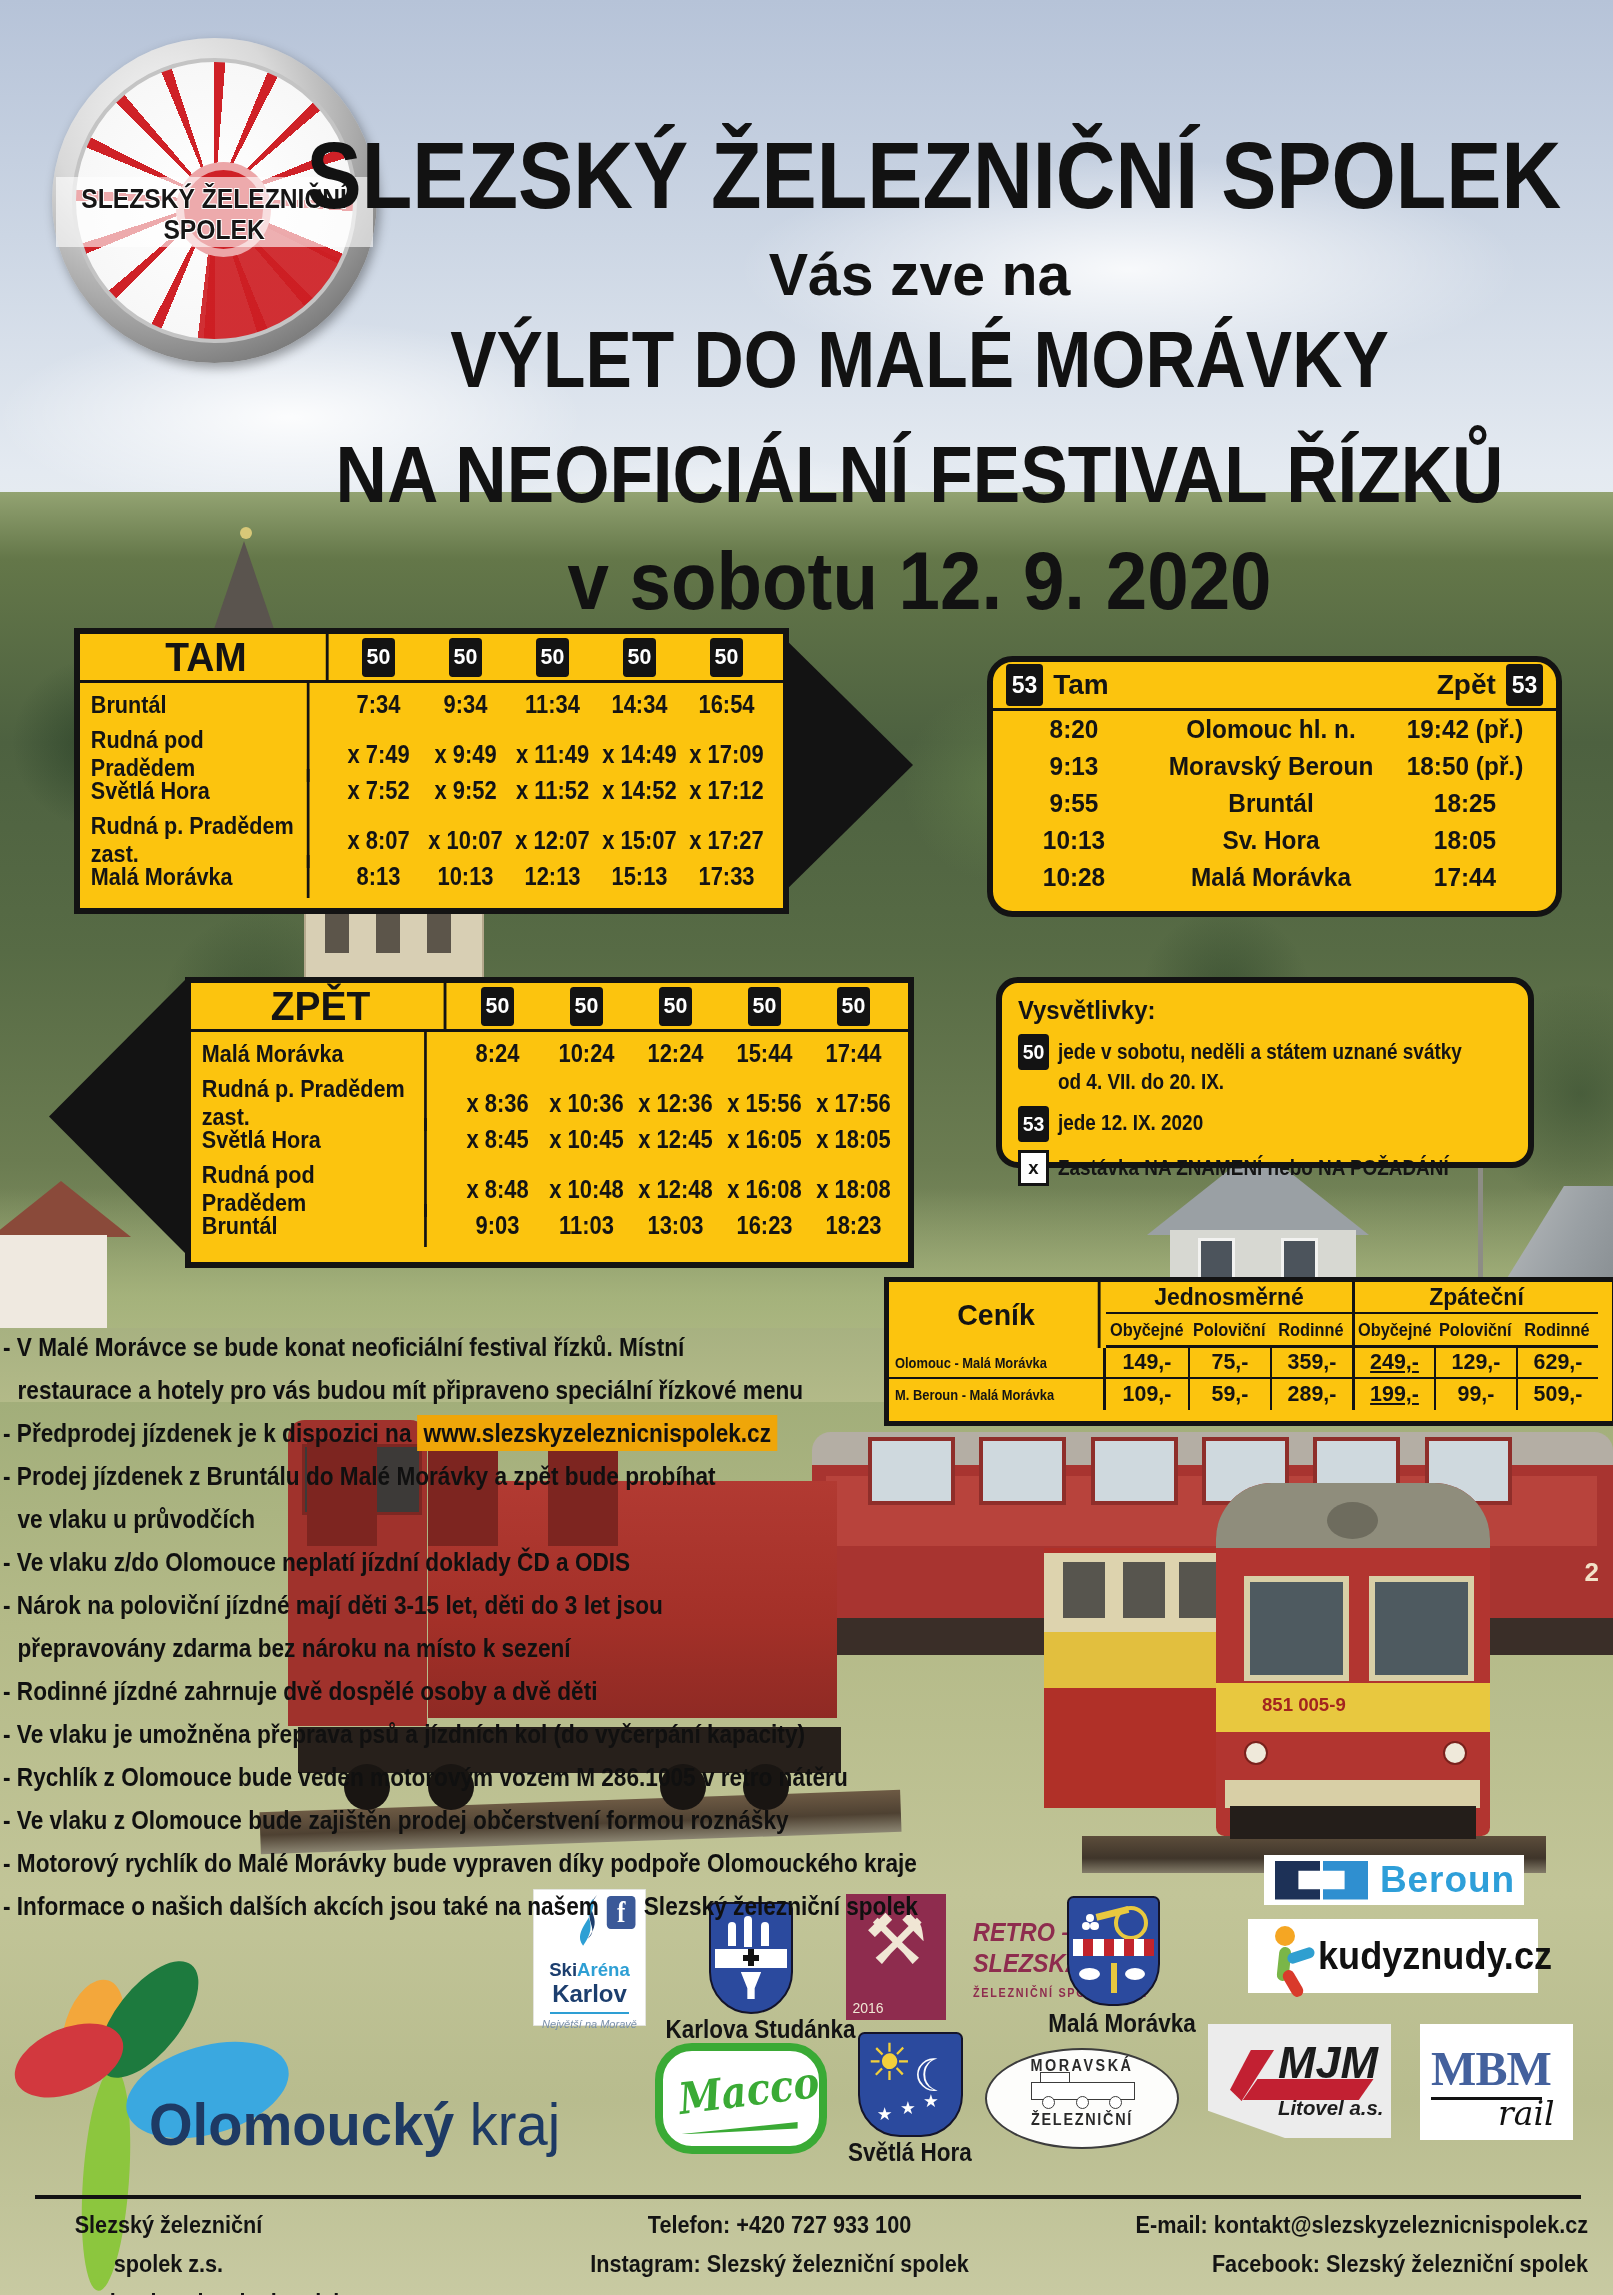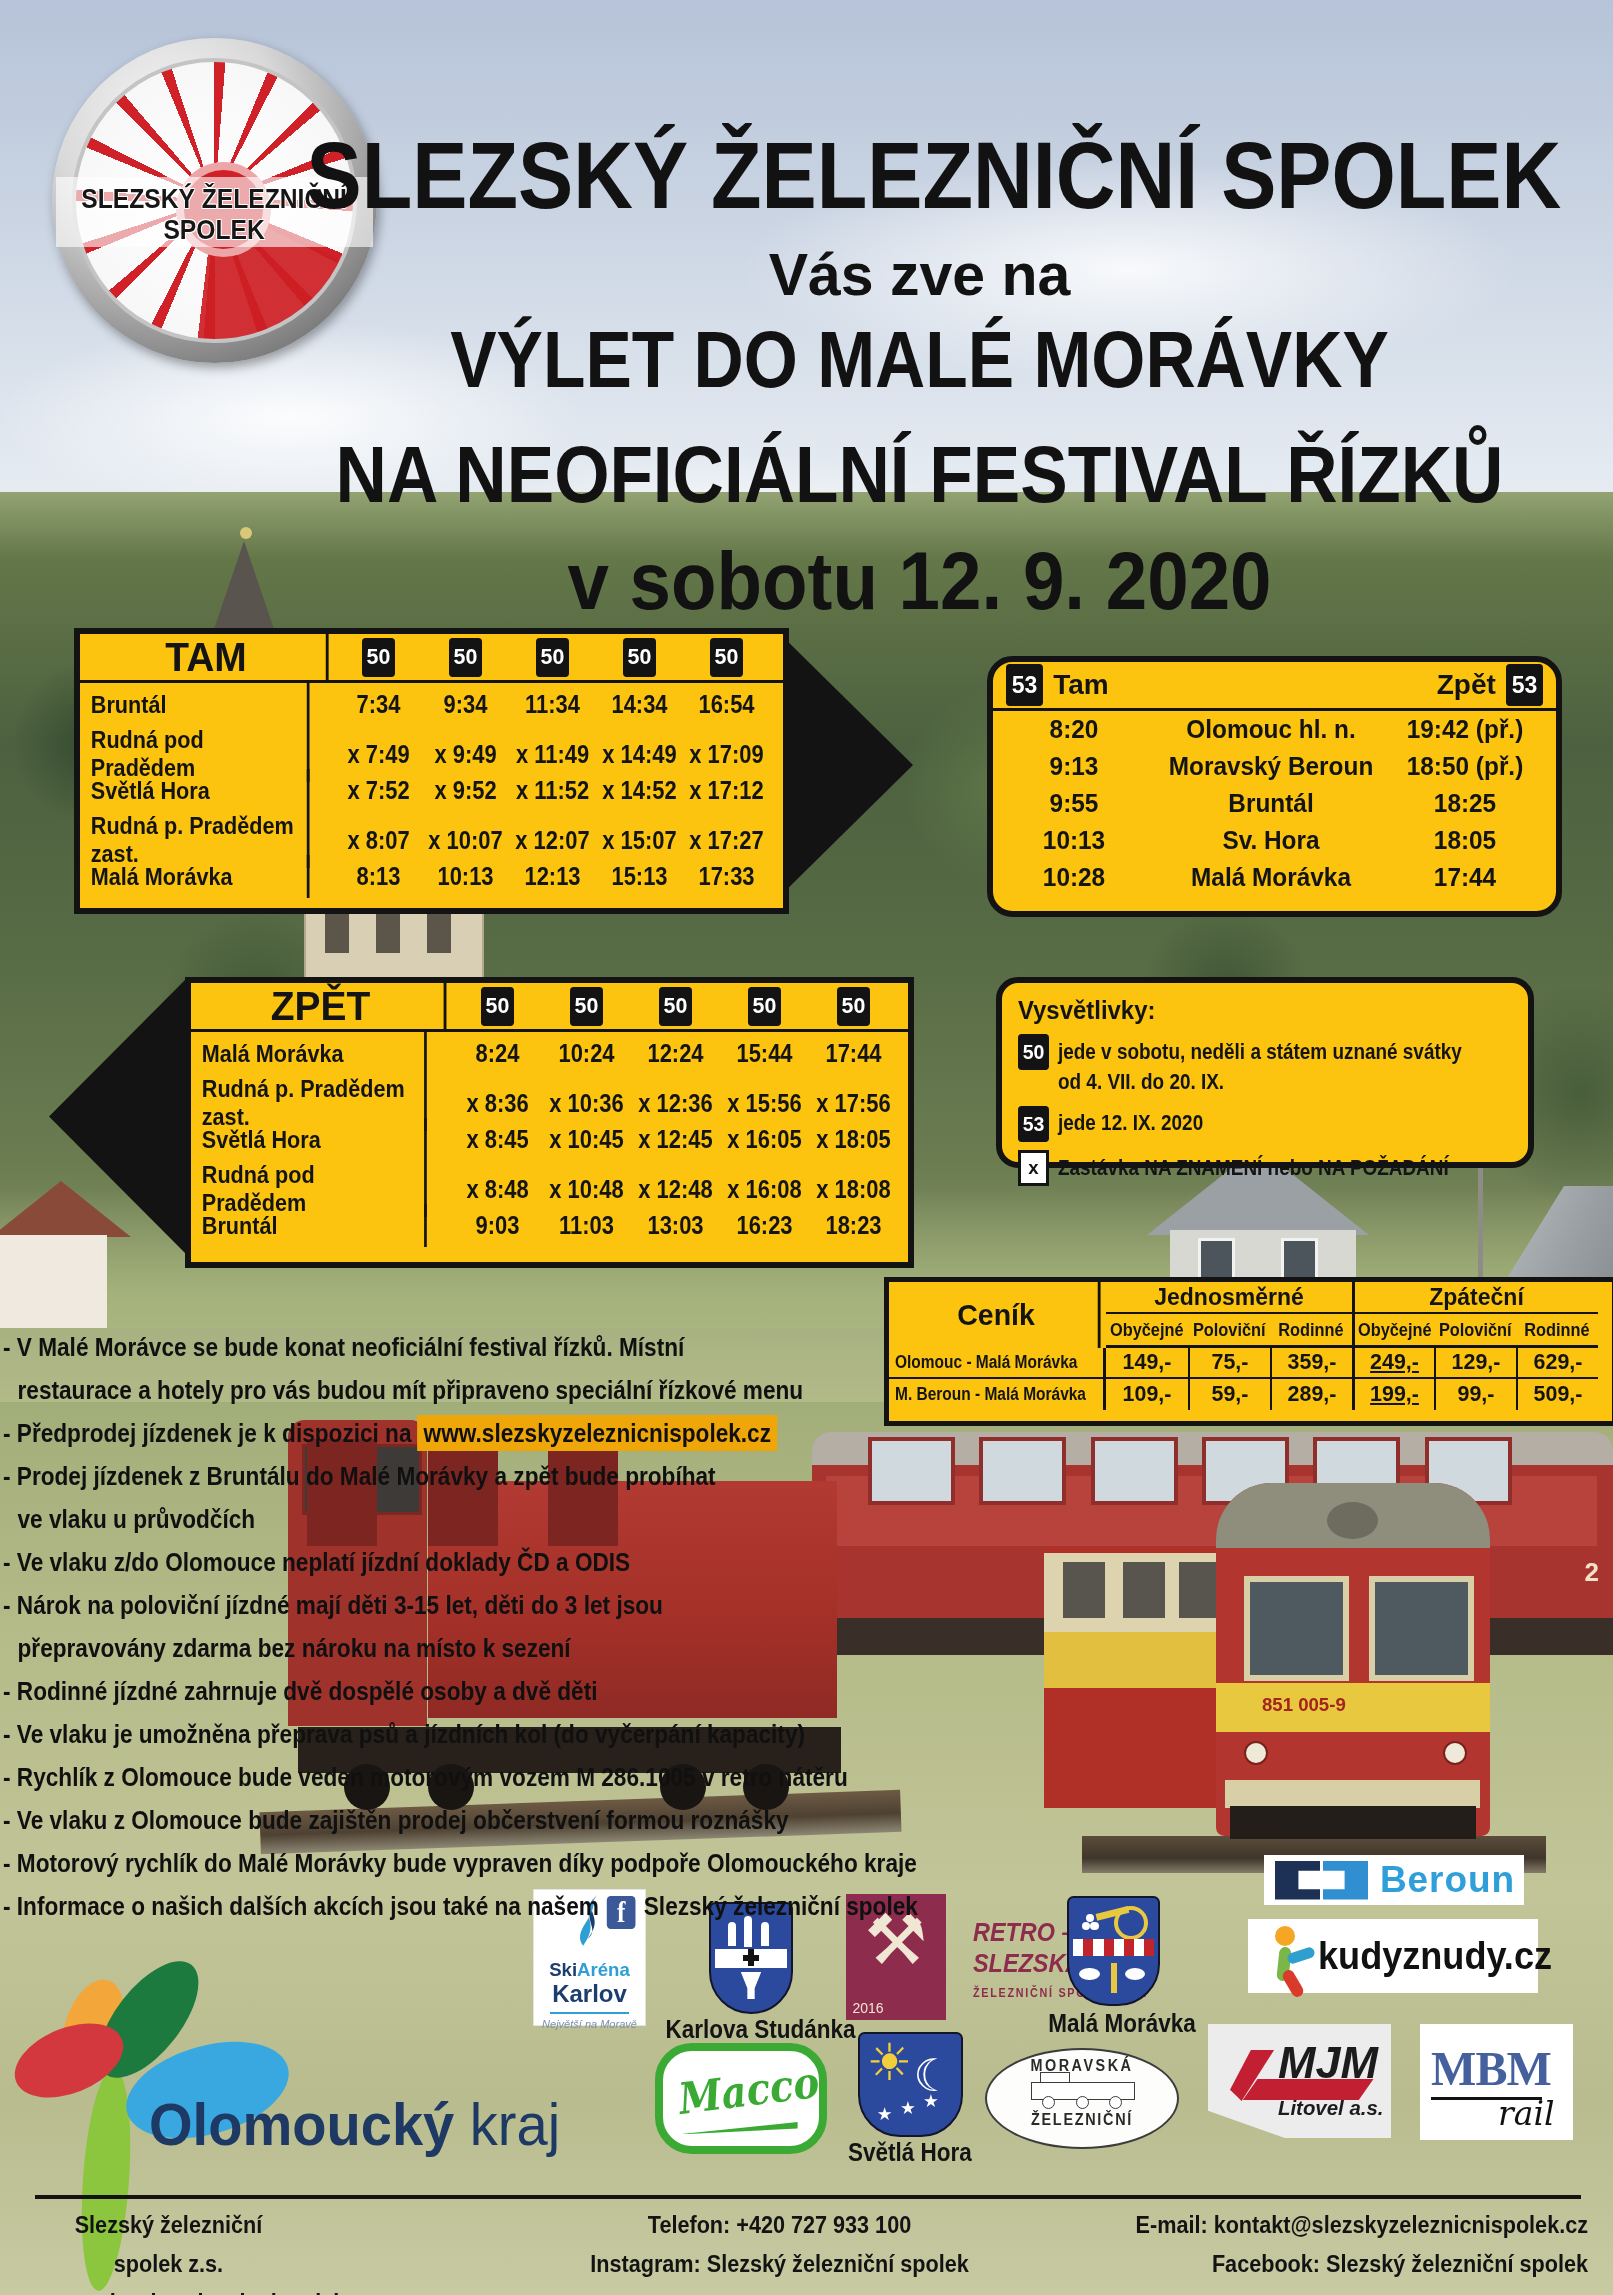--- a/index.html
+++ b/index.html
@@ -141,21 +141,21 @@
   
   .price{left:884px;top:1277px;width:723px;height:139px;background:#fcc40e;border:5.6px solid #131313;z-index:10;
     display:grid;grid-template-columns:217px repeat(6,82px);grid-template-rows:32px 34px 31px 31px;}
   .price div{display:flex;align-items:center;justify-content:center;font-weight:700;}
   .pt-label{grid-column:1;grid-row:1/3;font-size:30px;font-weight:800;border-right:3.2px solid #131313;transform:scaleX(.95);}
   .pt-g1{grid-column:2/5;grid-row:1;font-size:23px;border-bottom:2.3px solid #131313;}
   .pt-g2{grid-column:5/8;grid-row:1;font-size:23px;border-bottom:2.3px solid #131313;border-left:3.2px solid #131313;}
   .pt-sub{grid-row:2;font-size:19px;border-bottom:3.2px solid #131313;transform-origin:center;}
   .pt-sub span{transform:scaleX(.86);display:inline-block;}
   .pt-sub.gl{border-left:3.2px solid #131313;}
-  .pt-route{grid-column:1;font-size:18px;border-right:3.2px solid #131313;justify-content:flex-start !important;padding-left:5.6px;}
+  .pt-route{grid-column:1;font-size:15px;border-right:3.2px solid #131313;justify-content:flex-start !important;padding-left:5.6px;}
   .pt-route span{transform:scaleX(.86);transform-origin:left center;display:inline-block;white-space:nowrap;}
   .pt-p{font-size:21.4px;}
   .pt-bl{border-left:2.3px solid #131313;}
   .pt-bL{border-left:3.2px solid #131313;text-decoration:underline;}
   .pt-bb{border-bottom:2.3px solid #131313;}
 
   
   .notes{left:3px;top:1282px;width:928px;z-index:11;margin-top:44px;}
   .note-line{height:43px;line-height:43px;font-size:26px;font-weight:700;white-space:nowrap;transform:scaleX(.87);transform-origin:left center;color:#101010;}
   .note-cont{padding-left:16.7px;}

